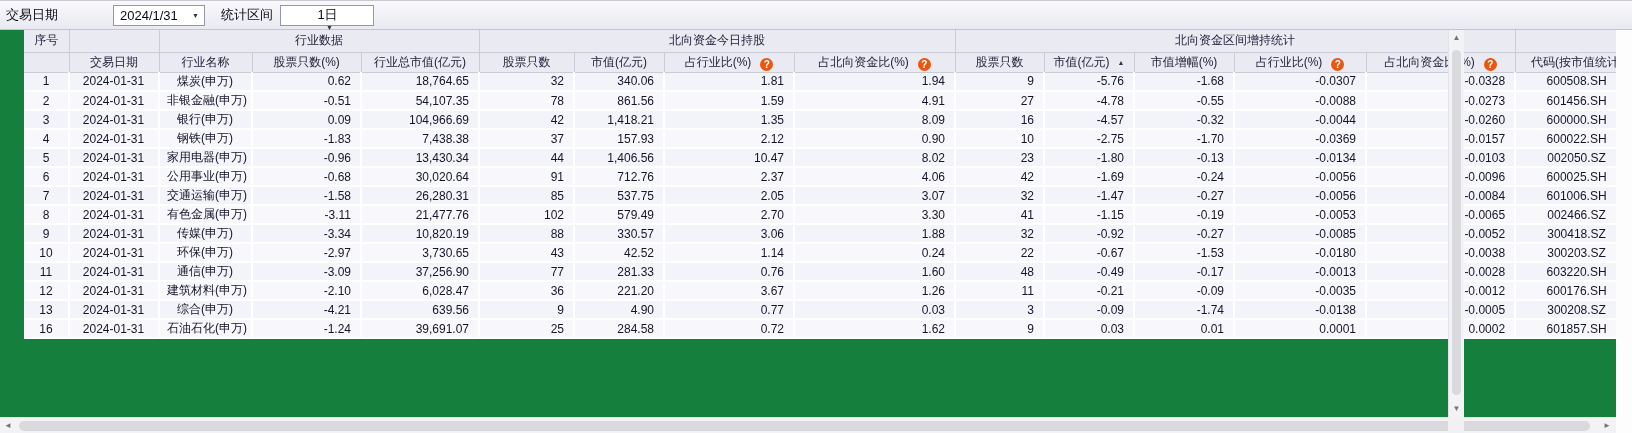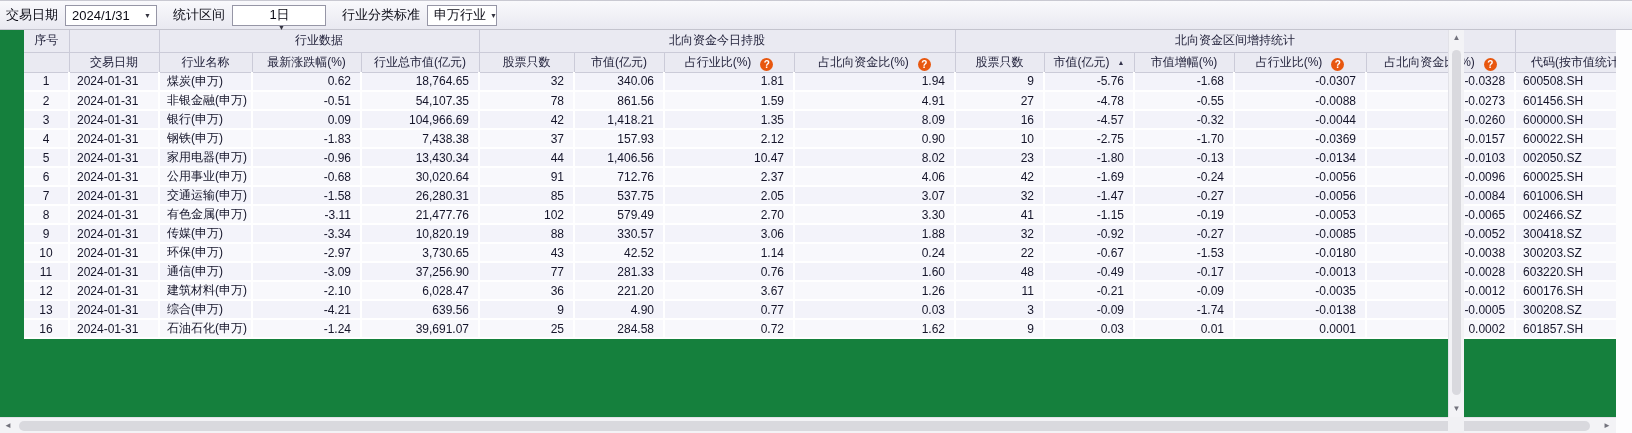--- a/index.html
+++ b/index.html
@@ -10,39 +10,39 @@
   
   .toolbar { position:absolute; top:0; left:0; width:1632px; height:30px;
     background:linear-gradient(#f9f9fc,#e9e9f1);
     border-top:1px solid #c9c9d2; border-bottom:1px solid #c4c4ce;
     display:flex; align-items:center; padding-left:6px; }
   .tb-group { display:flex; align-items:center; }
   .tb-label { font-size:13px; color:#0a0a14; margin-right:7px; white-space:nowrap; }
   .dropdown { height:21px; background:#fff; border:1px solid #9696a6;
     display:flex; align-items:center; justify-content:space-between;
     padding:0 5px 0 6px; margin-right:16px; cursor:default; }
-  .dd-w1 { width:92px; } .dd-w2 { width:94px;flex-direction:column; } .dd-w3 { width:70px; }
+  .dd-w1 { width:92px;margin-left:48px; } .dd-w2 { width:94px;flex-direction:column; } .dd-w3 { width:70px; }
   .dd-value { font-size:13px; color:#0a0a14; white-space:nowrap; }
   .dd-arrow { font-size:7px; color:#33333f; margin-left:4px; }
 
   
   .table-wrap { position:absolute; top:30px; left:0; width:1616px; height:387px;
     overflow:hidden; background:#15803d;padding-left:24px; }
   table { border-collapse:collapse; table-layout:fixed; width:1615px; }
   thead th { background:#eaeaf2; color:#23233c; font-weight:normal; font-size:12px;
     border-right:1px solid #cbcbd8; border-bottom:1px solid #cbcbd8;
     white-space:nowrap; overflow:hidden; text-align:center; }
   tr.group-row th { height:22px; }
   tr.cols-row th { height:20px; }
   tbody td { background:#f3f3fa; color:#15152a; font-size:12px; height:19px;
     border-right:2px solid #ffffff; border-bottom:2px solid #ffffff;
     white-space:nowrap; overflow:hidden; padding:0 8px; }
   tbody tr:nth-child(even) td { background:#f8f8fc; }
   td.al-c { text-align:center; padding:0 2px; }
-  td.al-l { text-align:left; padding-left:7px; }
+  td.al-l { text-align:center; padding-left:7px; }
   td.al-r { text-align:right; padding-right:9px; }
 
   .help-icon { display:inline-block; width:13px; height:13px; border-radius:50%;
     background:#e8570f; color:#fff; font-size:10px; font-weight:bold;
     line-height:13px; text-align:center; margin-left:9px; vertical-align:-2px; cursor:pointer; }
   .sort-icon { font-size:7px; color:#33334a; margin-left:8px; vertical-align:1px; }
 
   
   .vscroll { position:absolute; top:30px; right:0; width:16px; height:387px;
     background:#f3f3f6; border-left:1px solid #e2e2e8; }
@@ -73,27 +73,20 @@
       <span class="tb-label">交易日期</span>
       <div class="dropdown dd-w1">
         <span class="dd-value">2024/1/31</span>
         <span class="dd-arrow">▼</span>
       </div>
     </div>
     <div class="tb-group">
       <span class="tb-label">统计区间</span>
       <div class="dropdown dd-w2">
         <span class="dd-value">1日</span>
-        <span class="dd-arrow">▼</span>
-      </div>
-    </div>
-    <div class="tb-group">
-      <span class="tb-label">行业分类标准</span>
-      <div class="dropdown dd-w3">
-        <span class="dd-value">申万行业</span>
         <span class="dd-arrow">▼</span>
       </div>
     </div>
   </div>
 
   <div class="table-wrap">
     <table id="grid">
       <colgroup id="grid-cols">
           <col style="width: 45px;">
           <col style="width: 90px;">
@@ -117,21 +110,21 @@
             <th colspan="1"></th>
             <th colspan="3">行业数据</th>
             <th colspan="4">北向资金今日持股</th>
             <th colspan="5">北向资金区间增持统计</th>
             <th colspan="1"></th>
           </tr>
         <tr class="cols-row" id="header-cols">
             <th><span></span></th>
             <th><span>交易日期</span></th>
             <th><span>行业名称</span></th>
-            <th><span>最新涨跌幅(%)</span></th>
+            <th><span>股票只数(%)</span></th>
             <th><span>行业总市值(亿元)</span></th>
             <th><span>股票只数</span></th>
             <th><span>市值(亿元)</span></th>
             <th><span>占行业比(%)</span><span class="help-icon">?</span></th>
             <th><span>占北向资金比(%)</span><span class="help-icon">?</span></th>
             <th><span>股票只数</span></th>
             <th><span>市值(亿元)</span><span class="sort-icon">▲</span></th>
             <th><span>市值增幅(%)</span></th>
             <th><span>占行业比(%)</span><span class="help-icon">?</span></th>
             <th><span>占北向资金比(%)</span><span class="help-icon">?</span></th>

